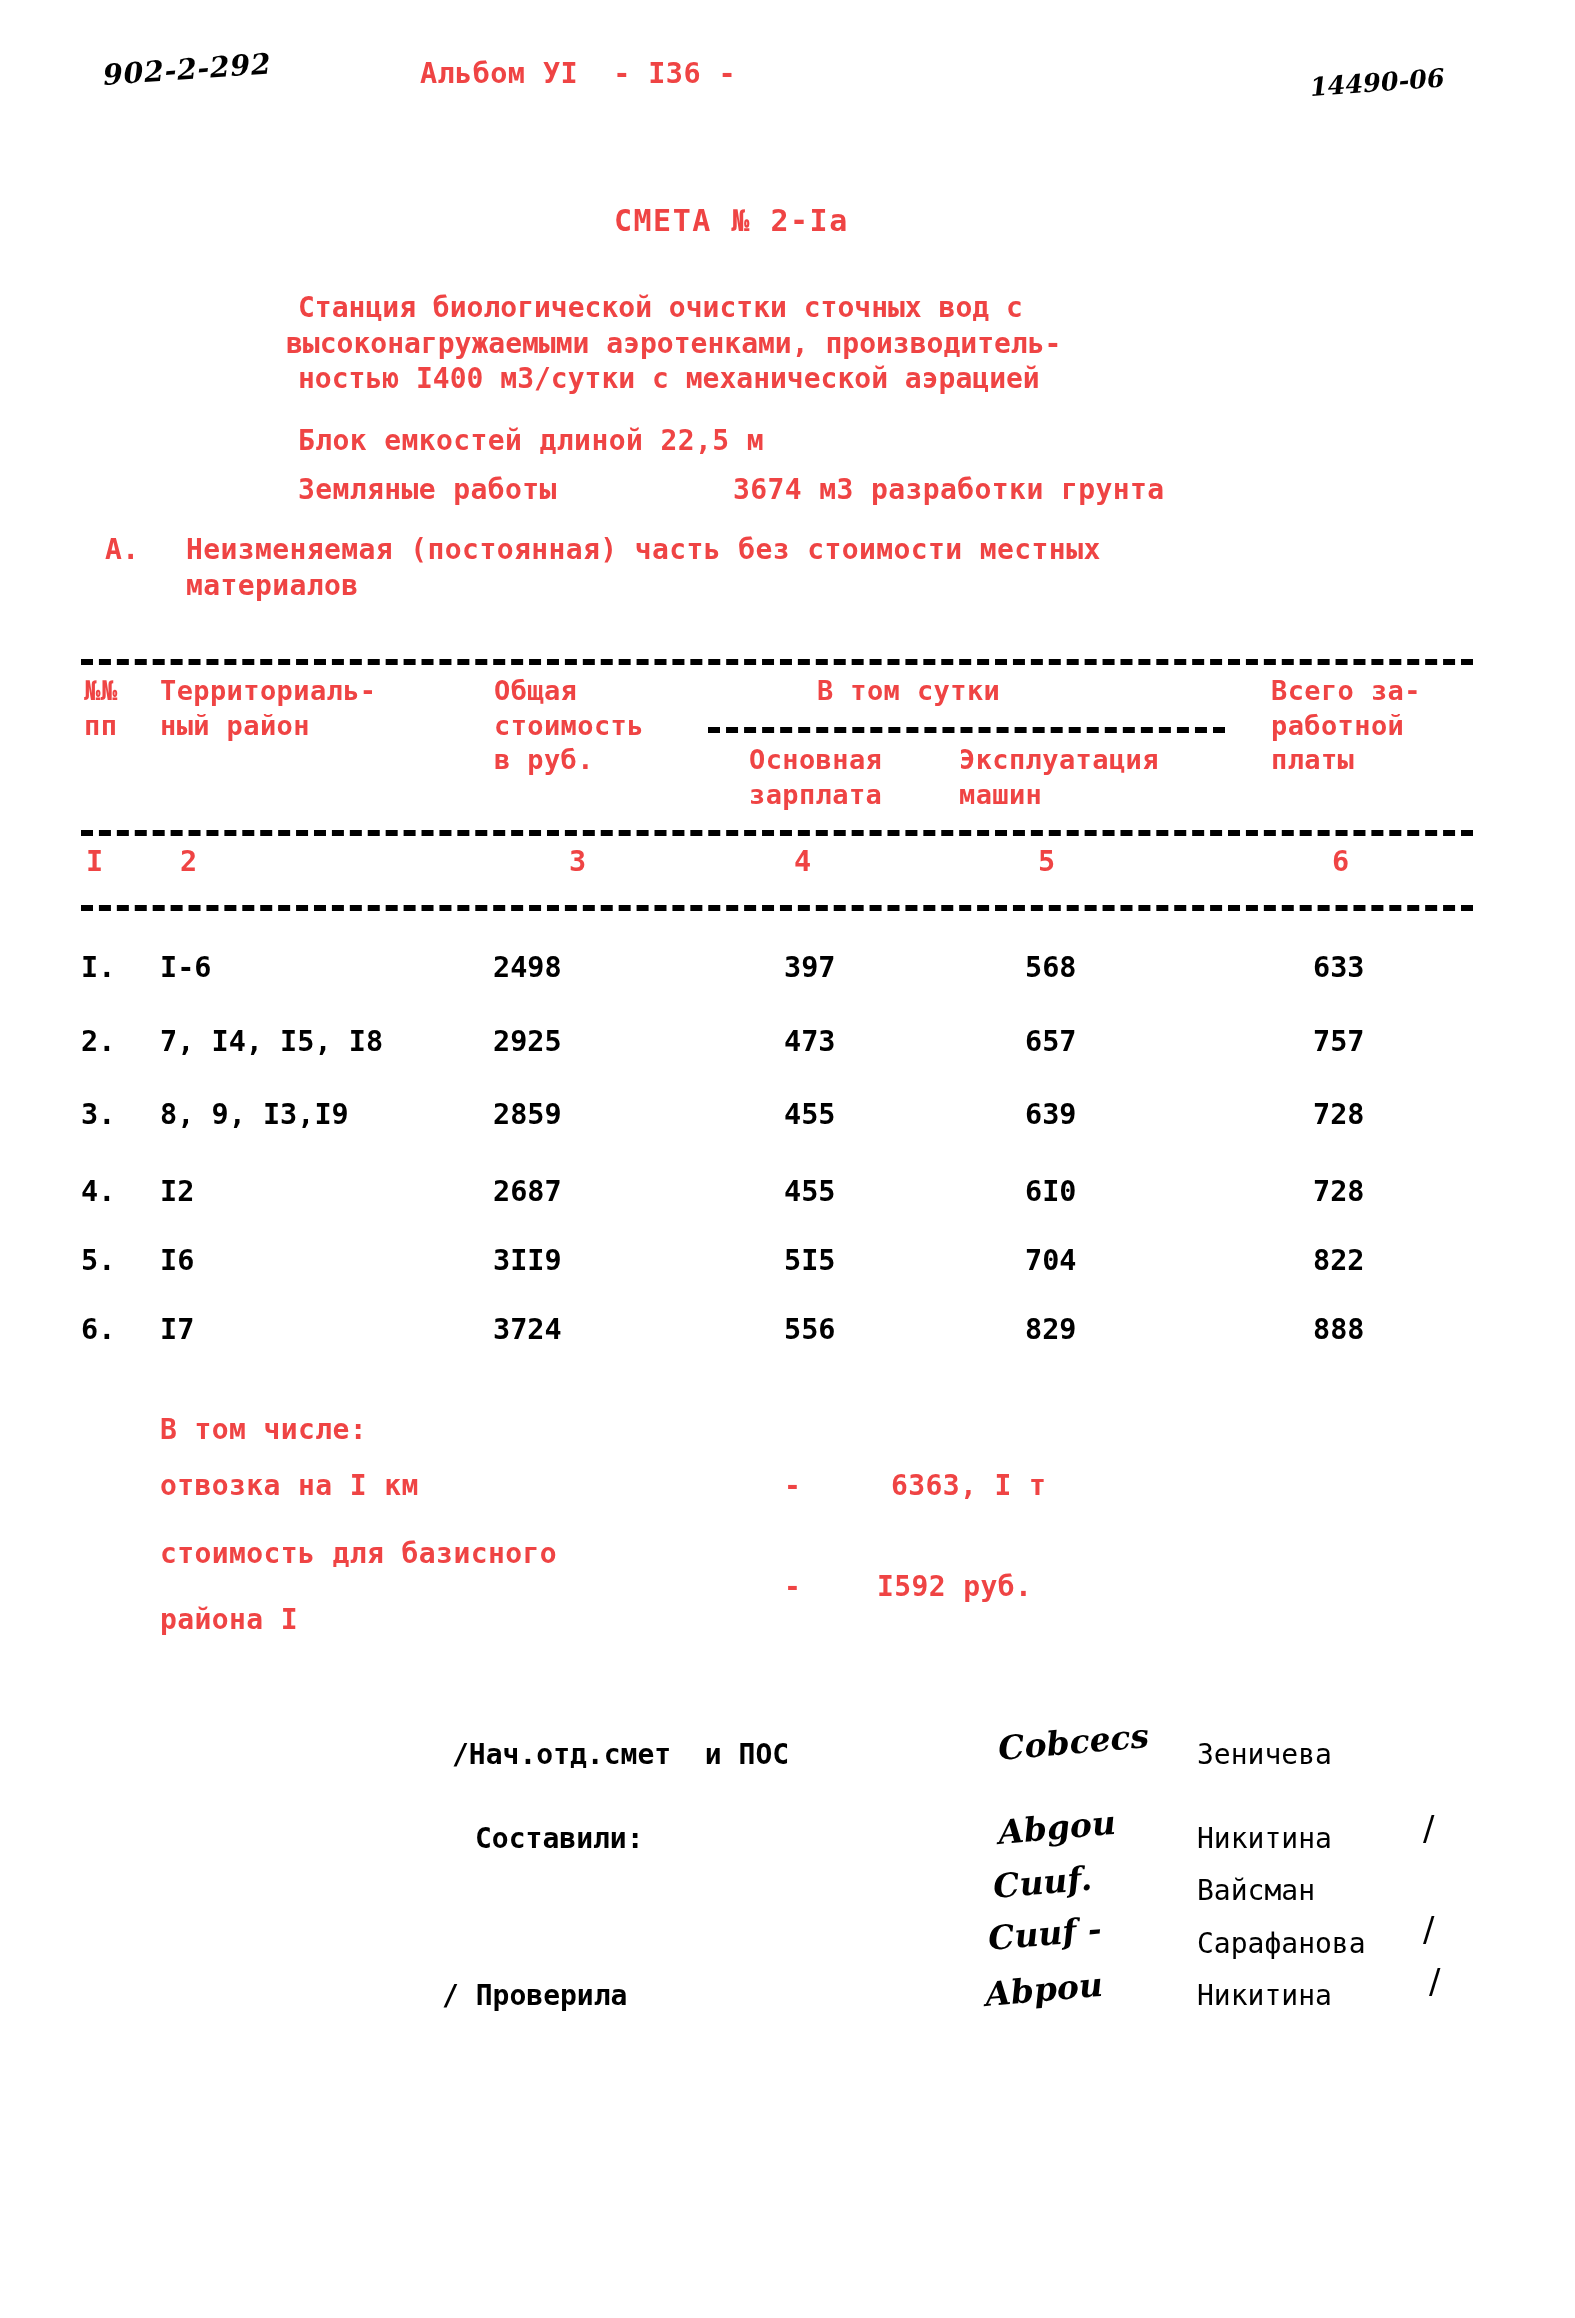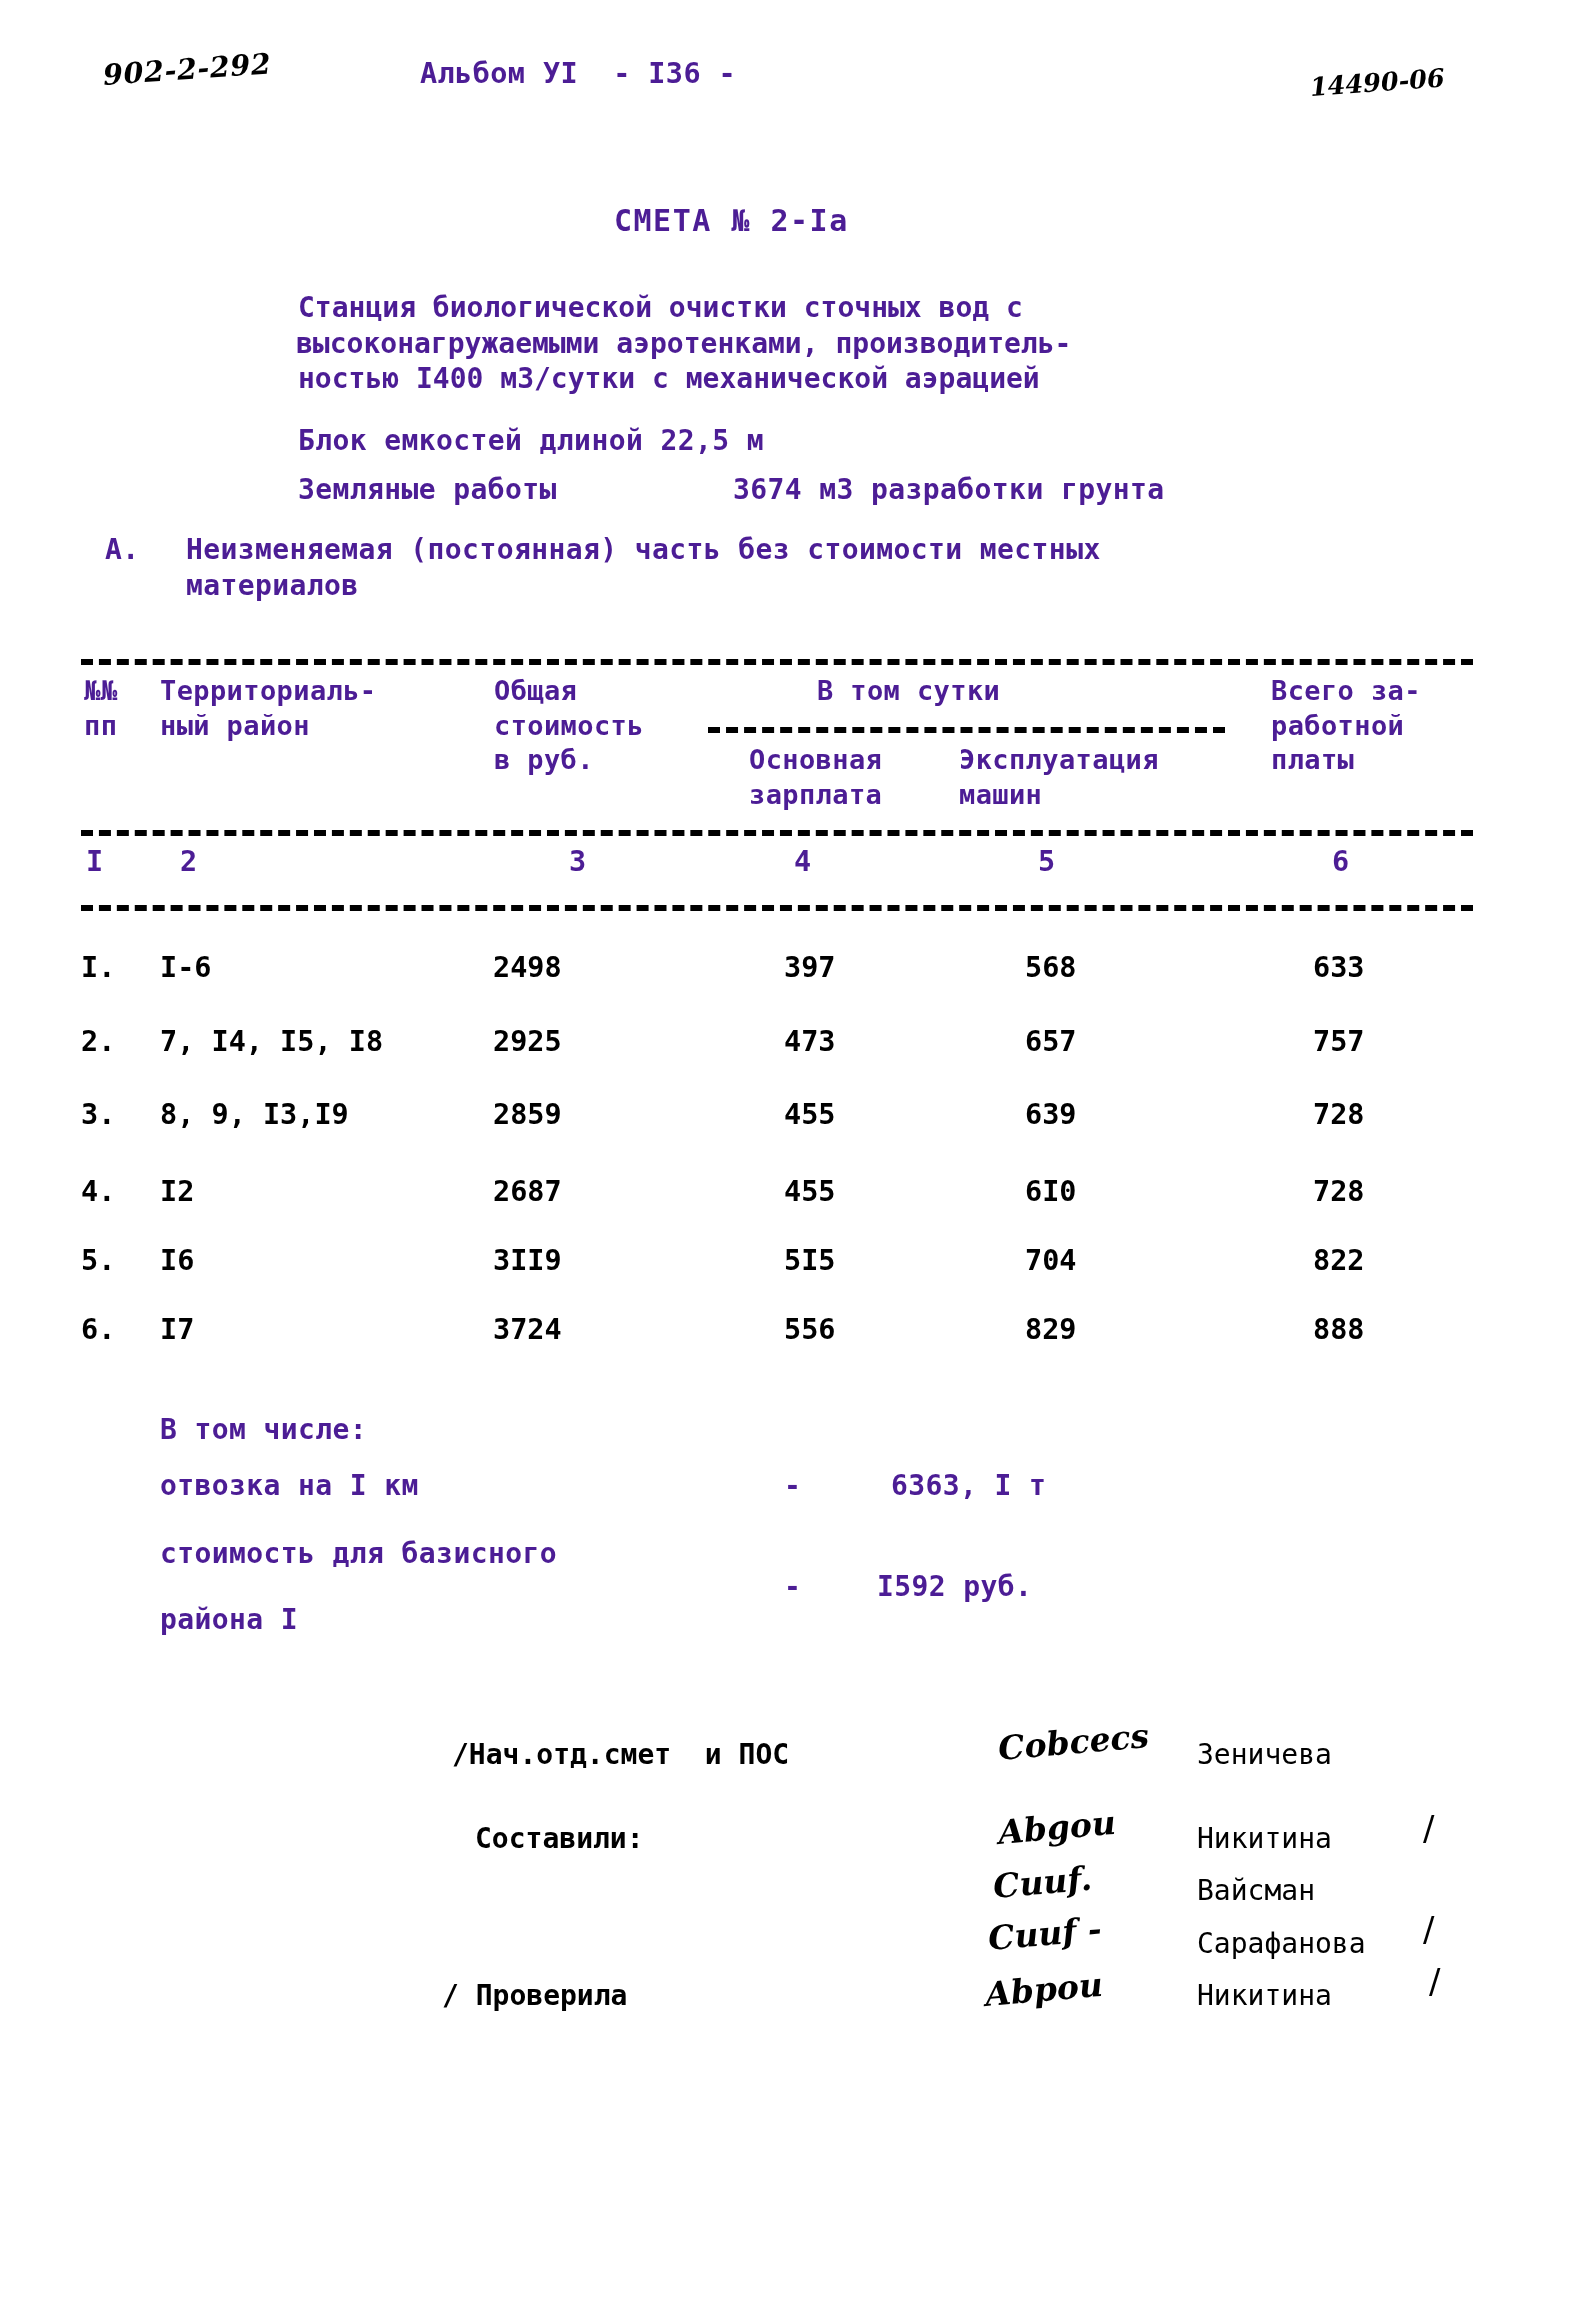--- a/index.html
+++ b/index.html
@@ -17,21 +17,21 @@
     height: 2319px;
     background: #ffffff;
     overflow: hidden;
   }
 
   
   .tw {
     position: absolute;
     font-family: "DejaVu Sans Mono", "Liberation Mono", monospace;
     font-weight: 700;
-    color: #4c1d95;
+    color: #ef4444;
     white-space: pre;
     letter-spacing: 0.4px;
     line-height: 1.0;
     -webkit-font-smoothing: none;
   }
   .hand {
     position: absolute;
     font-family: "DejaVu Serif", "Liberation Serif", serif;
     font-style: italic;
     font-weight: 700;
@@ -45,21 +45,21 @@
   #doc-code      { left: 103px;  top: 58px;  font-size: 28.5px; font-style: italic; font-family:"DejaVu Serif","Liberation Serif",serif; letter-spacing:0.7px;}
   #album-line    { left: 420px;  top: 60px;  font-size: 28.5px; }
   #sheet-stamp   { left: 1310px; top: 72px;  font-size: 25.5px; }
 
   
   #estimate-title { left: 614px; top: 206px; font-size: 30px; letter-spacing: 1.5px; }
 
   
   .desc-line { font-size: 28px; letter-spacing: 0px; }
   #desc-1 { left: 298px; top: 294px; }
-  #desc-2 { left: 296px; top: 330px; }
+  #desc-2 { left: 286px; top: 330px; }
   #desc-3 { left: 298px; top: 365px; }
 
   #block-line  { left: 298px; top: 427px; font-size: 28px; }
   #earth-label { left: 298px; top: 476px; font-size: 28px; }
   #earth-value { left: 733px; top: 476px; font-size: 28px; }
 
   #sec-a-letter { left: 105px; top: 536px; font-size: 28px; }
   #sec-a-line1  { left: 186px; top: 536px; font-size: 28px; }
   #sec-a-line2  { left: 186px; top: 572px; font-size: 28px; }
 

